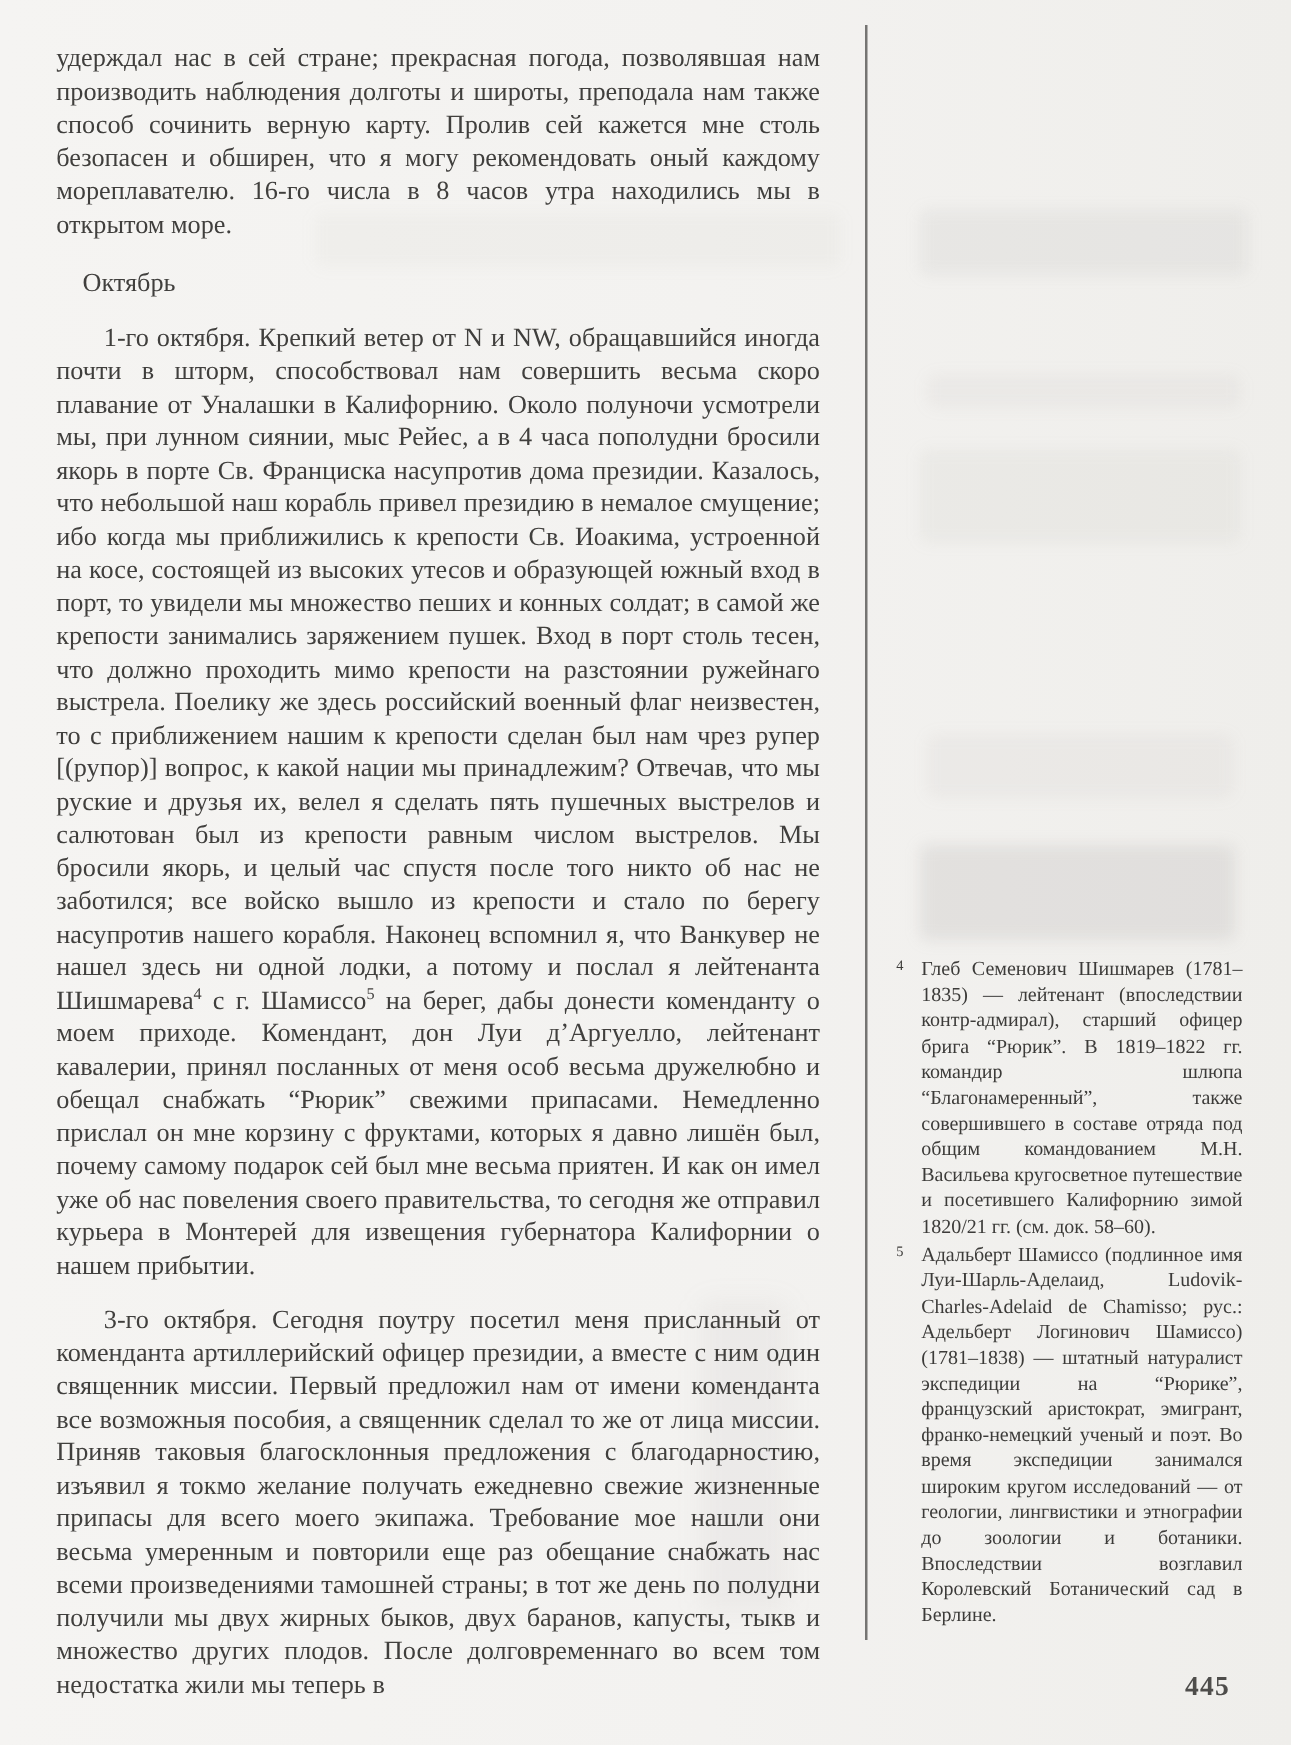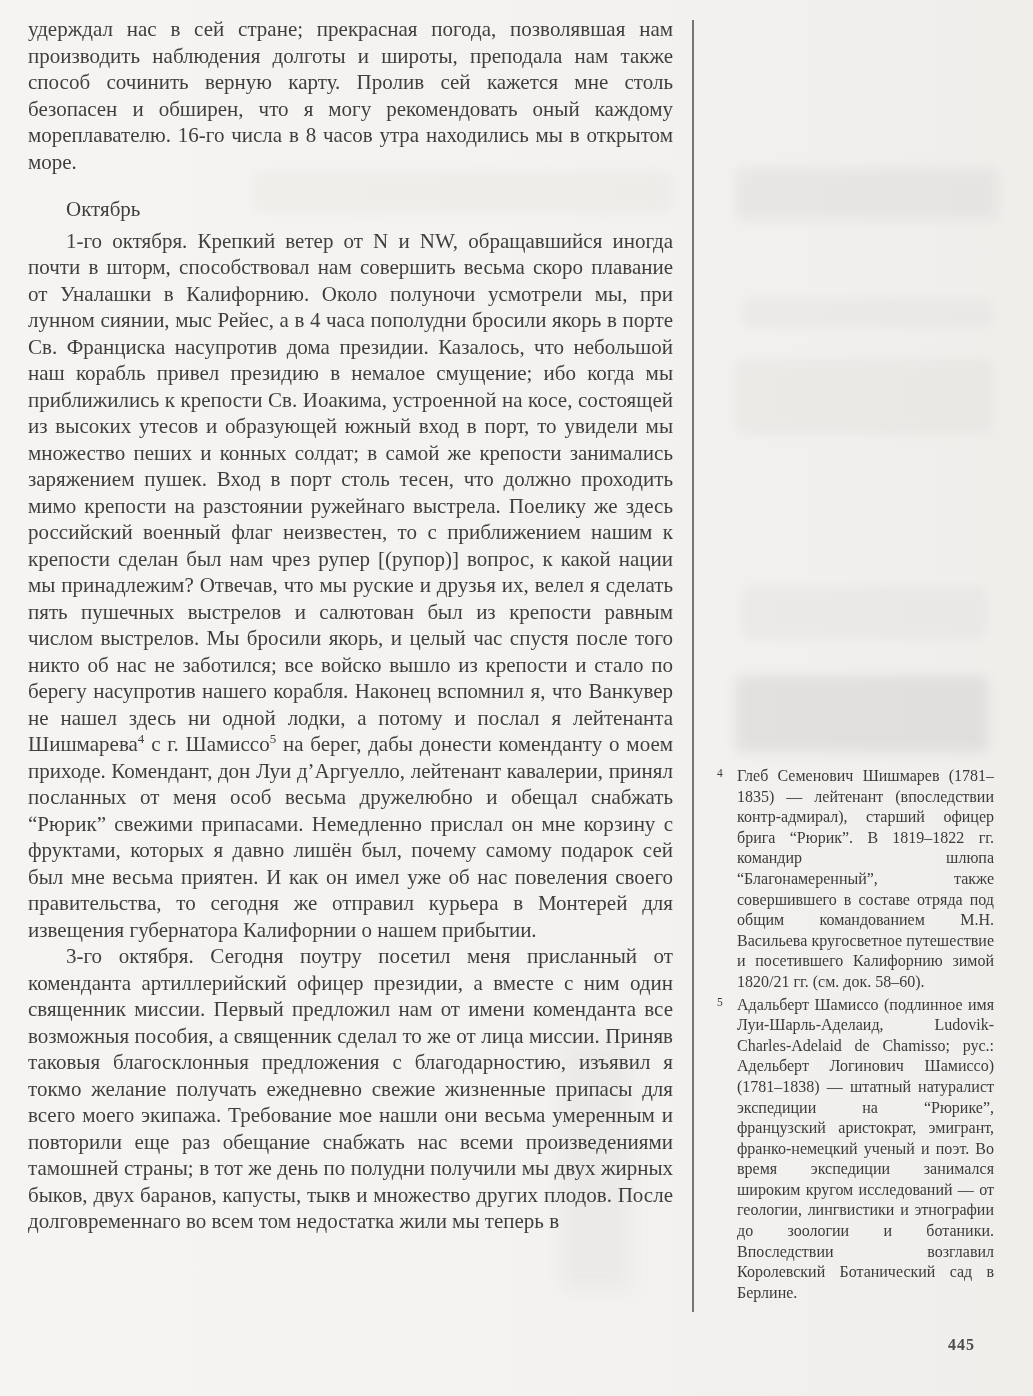--- a/index.html
+++ b/index.html
@@ -9,21 +9,21 @@
     font-family:"Liberation Serif","DejaVu Serif",serif;
     color:#403f3d;
   }
   .page{position:absolute;inset:0;}
   
   .main-col{
     position:absolute;left:28px;top:16px;width:645px;
     font-size:21px;line-height:26.5px;text-align:justify;
     color:#403f3d;
   }
-  .para{margin:0;padding:0;}
+  .para{margin:17px;padding:0;}
   .para.indent{text-indent:38px;}
   .para.heading-para{margin:21px 0 5px 0;}
   .fn-ref{font-size:13px;vertical-align:super;line-height:0;}
   .ital{}
   
   .divider{
     position:absolute;left:692px;top:20px;width:2px;height:1292px;
     background:#757472;
   }
   
@@ -33,21 +33,21 @@
     color:#3c3b39;
   }
   .footnote{position:relative;margin:0 0 2px 0;}
   .fn-marker{
     position:absolute;left:-20px;top:0px;
     font-size:11.5px;line-height:14px;color:#3c3b39;
   }
   
   .page-number{
     position:absolute;left:948px;top:1336px;width:60px;
-    font-size:16px;font-weight:bold;color:#4e4d4b;
+    font-size:22px;font-weight:bold;color:#4e4d4b;
     letter-spacing:1px;text-align:left;
   }
   
   .ghost{position:absolute;background:rgba(150,148,144,0.10);filter:blur(6px);border-radius:6px;}
   .g1{left:736px;top:168px;width:262px;height:52px;}
   .g2{left:742px;top:300px;width:250px;height:26px;background:rgba(150,148,144,0.07);}
   .g3{left:736px;top:360px;width:256px;height:74px;background:rgba(150,148,144,0.08);}
   .g4{left:742px;top:588px;width:244px;height:50px;background:rgba(150,148,144,0.07);}
   .g5{left:736px;top:676px;width:252px;height:76px;background:rgba(148,146,142,0.16);}
   .g6{left:560px;top:1040px;width:70px;height:250px;background:rgba(150,148,144,0.07);filter:blur(10px);}

